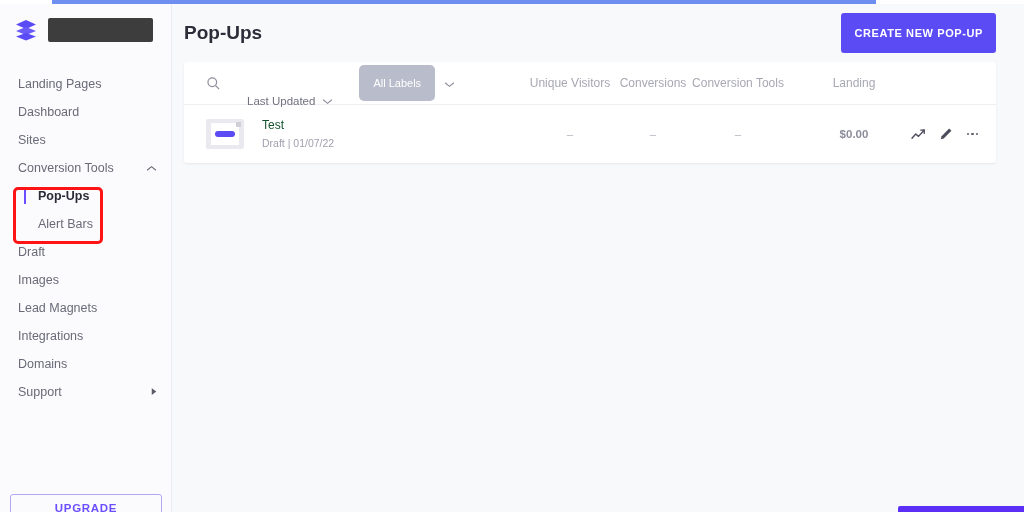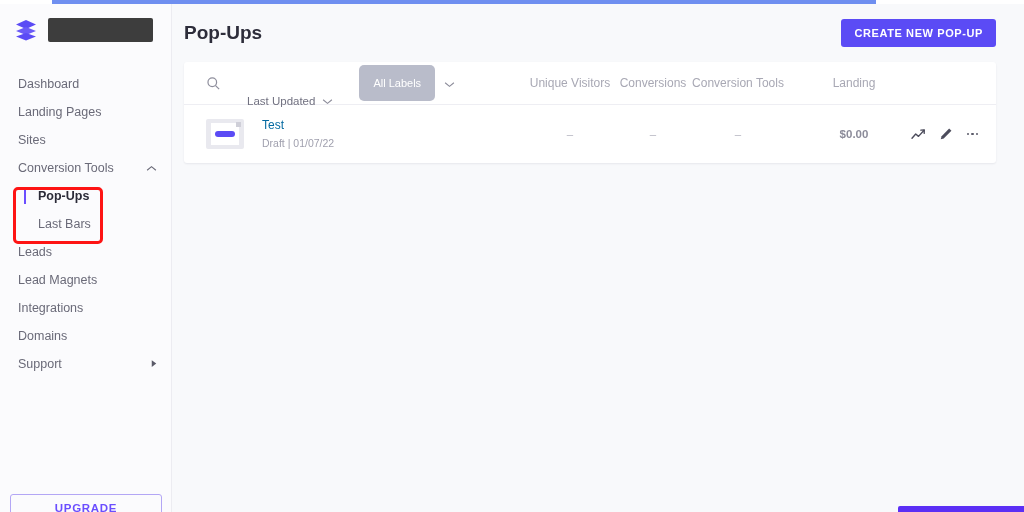--- a/index.html
+++ b/index.html
@@ -71,21 +71,21 @@
     background: #f8f9fb;
   }
   .page-header {
     height: 58px; display: flex; align-items: center;
     padding: 0 28px 0 12px;
   }
   .page-title { font-size: 19px; font-weight: bold; color: #2d2d3a; }
   .create-btn {
     margin-left: auto;
     background: #5b4bf5; color: #fff; border: none; border-radius: 3px;
-    height: 28px; padding: 0 13px;
+    height: 40px; padding: 0 13px;
     font-family: "Liberation Sans", sans-serif;
     font-size: 11px; font-weight: bold; letter-spacing: .6px;
     cursor: pointer;
   }
 
   .card {
     margin: 0 28px 0 12px;
     background: #ffffff;
     border-radius: 3px;
     box-shadow: 0 1px 2px rgba(30,30,60,.08);
@@ -136,21 +136,21 @@
   }
   .thumb-bar {
     position: absolute; left: 9px; top: 12px; width: 20px; height: 6px;
     background: #5b4bf5; border-radius: 3px;
   }
   .thumb-dot {
     position: absolute; right: 3px; top: 3px; width: 5px; height: 5px;
     background: #cfcfd8;
   }
   .row-text { margin-left: 18px; }
-  .row-name { font-size: 12px; color: #0369a1; line-height: 16px; }
+  .row-name { font-size: 12px; color: #14532d; line-height: 16px; }
   .row-meta { font-size: 10.5px; color: #a0a0ae; line-height: 16px; margin-top: 2px; }
   .row-vals { margin-left: auto; display: flex; align-items: center; padding-right: 18px; }
   .val { font-size: 11.5px; color: #b4b4c0; text-align: center; }
   .val.earn { color: #8c8c9a; font-weight: bold; }
   .actions {
     width: 86px; display: flex; align-items: center;
     justify-content: flex-end; gap: 14px;
   }
   .act-icon { width: 14px; height: 14px; cursor: pointer; }
   .dots { display: flex; gap: 2px; align-items: center; cursor: pointer; }
@@ -180,25 +180,25 @@
           <polygon points="12,8 22,12 12,16 2,12" fill="#6b5bf7"></polygon>
           <polygon points="12,14 22,17.5 12,21.5 2,17.5" fill="#5b4bf5"></polygon>
         </svg>
       </span>
       <span class="redacted-name"></span>
     </div>
 
     <div class="nav">
 
       <div class="nav-item">
+        <span>Landing Pages</span>
+      </div>
+
+      <div class="nav-item">
         <span>Dashboard</span>
-      </div>
-
-      <div class="nav-item">
-        <span>Landing Pages</span>
       </div>
 
       <div class="nav-item">
         <span>Sites</span>
       </div>
 
       <div class="nav-item">
         <span>Conversion Tools</span>
         <span class="caret-up">
           <svg viewBox="0 0 12 8" width="11" height="7">
@@ -206,26 +206,29 @@
           </svg>
         </span>
       </div>
 
       <div class="nav-group">
         <div class="nav-item sub active-sub">
           <span class="active-marker"></span>
           <span>Pop-Ups</span>
         </div>
         <div class="nav-item sub">
-          <span>Last Bars</span>
-        </div>
-      </div>
-
-      <div class="nav-item">
-        <span>Leads</span>
+          <span>Alert Bars</span>
+        </div>
+      </div>
+
+      <div class="nav-item">
+        <span>Draft</span>
+      </div>
+      <div class="nav-item">
+        <span>Images</span>
       </div>
       <div class="nav-item">
         <span>Lead Magnets</span>
       </div>
       <div class="nav-item">
         <span>Integrations</span>
       </div>
       <div class="nav-item">
         <span>Domains</span>
       </div>

